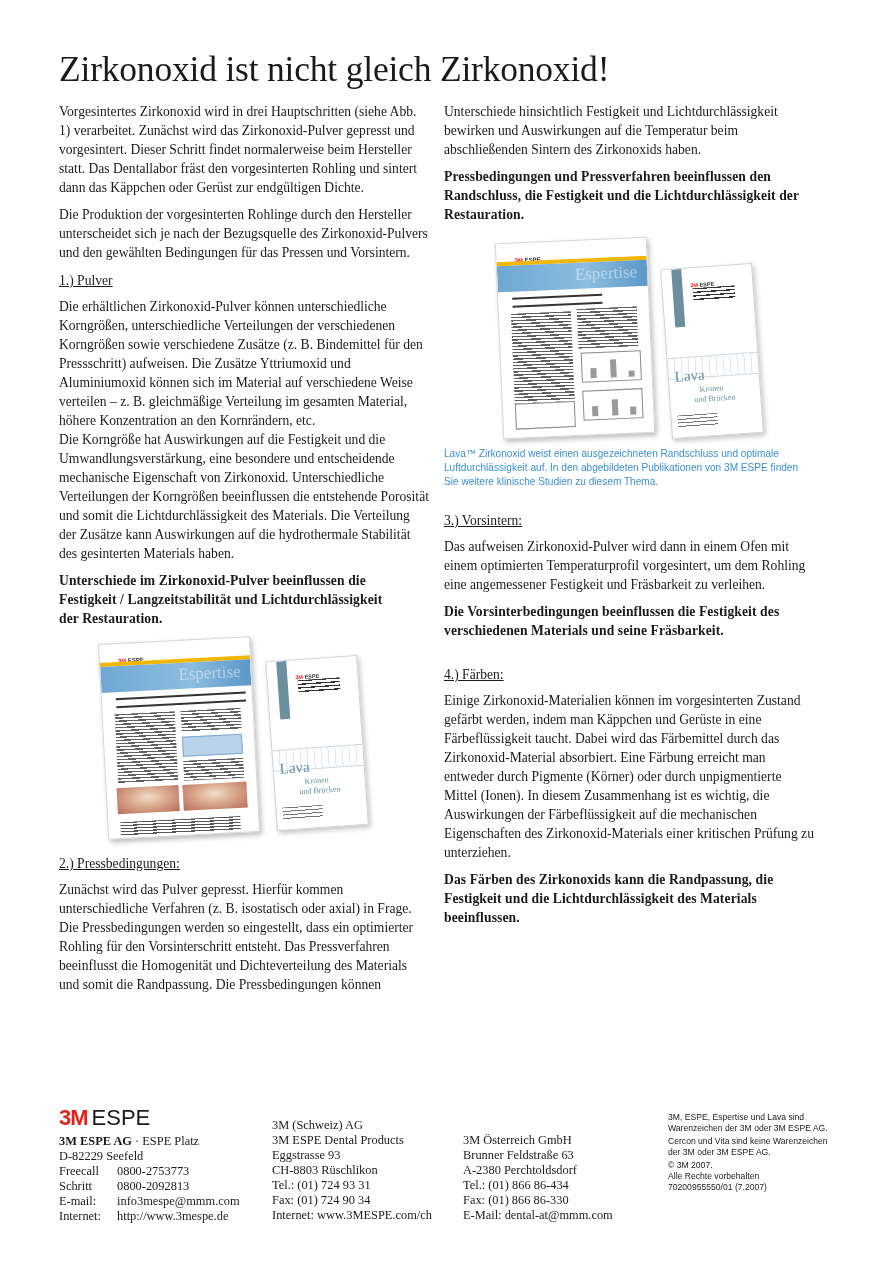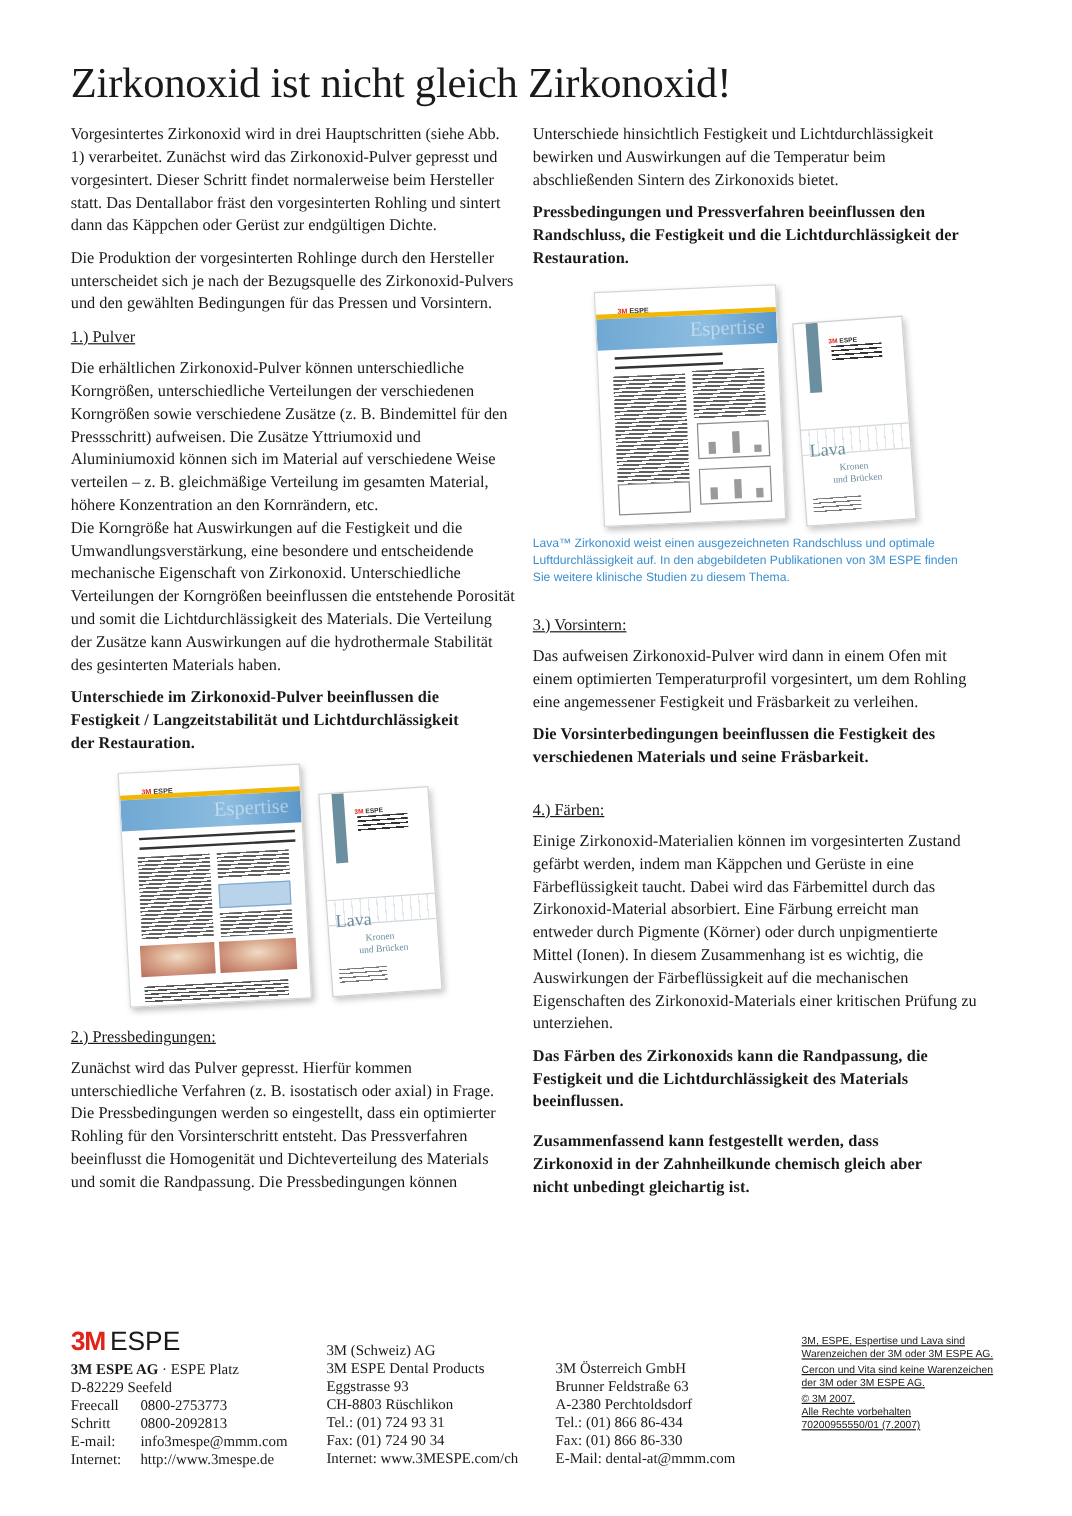--- a/index.html
+++ b/index.html
@@ -120,21 +120,21 @@
     .addr { position: absolute; font-size: 12.4px; line-height: 15px; white-space: nowrap; }
     .addr .ln { display: block; }
     .addr .ln b { font-weight: bold; }
     .addr-ch { left: 272px; top: 1118px; }
     .addr-de { left: 59px; top: 1134px; }
     .addr-at { left: 463px; top: 1133px; }
     .addr-de .lbl { display: inline-block; width: 58px; }
 
     .legal {
       position: absolute; left: 668px; top: 1112px; width: 160px;
-      font-family: "Liberation Sans", "DejaVu Sans", sans-serif; font-size: 8.6px; line-height: 10.5px; color: #1a1a1a; text-decoration: underline;
+      font-family: "Liberation Sans", "DejaVu Sans", sans-serif; font-size: 8.6px; line-height: 10.5px; color: #1a1a1a;
     }
     .legal p { margin-bottom: 3px; }
   </style>
 </head>
 <body>
 
 <h1 class="title">Zirkonoxid ist nicht gleich Zirkonoxid!</h1>
 
 <div class="col col-left">
   <p>Vorgesintertes Zirkonoxid wird in drei Hauptschritten (siehe Abb. 1) verarbeitet. Zunächst wird das Zirkonoxid-Pulver gepresst und vorgesintert. Dieser Schritt findet normalerweise beim Hersteller statt. Das Dentallabor fräst den vorgesinterten Rohling und sintert dann das Käppchen oder Gerüst zur endgültigen Dichte.</p>
@@ -171,21 +171,21 @@
       <div class="lava" style="left:24px; top:128px; font-size:8px;">und Brücken</div>
       <div class="small-lines" style="left:6px; top:146px; width:40px;"></div>
     </div>
   </div>
 
   <h2>2.) Pressbedingungen:</h2>
   <p>Zunächst wird das Pulver gepresst. Hierfür kommen unterschiedliche Verfahren (z. B. isostatisch oder axial) in Frage. Die Pressbedingungen werden so eingestellt, dass ein optimierter Rohling für den Vorsinterschritt entsteht. Das Pressverfahren beeinflusst die Homogenität und Dichteverteilung des Materials und somit die Randpassung. Die Pressbedingungen können</p>
 </div>
 
 <div class="col col-right">
-  <p>Unterschiede hinsichtlich Festigkeit und Lichtdurchlässigkeit bewirken und Auswirkungen auf die Temperatur beim abschließenden Sintern des Zirkonoxids bietet.</p>
+  <p>Unterschiede hinsichtlich Festigkeit und Lichtdurchlässigkeit bewirken und Auswirkungen auf die Temperatur beim abschließenden Sintern des Zirkonoxids haben.</p>
   <p class="bold">Pressbedingungen und Pressverfahren beeinflussen den Randschluss, die Festigkeit und die Lichtdurchlässigkeit der Restauration.</p>
 
   <div class="figure fig2">
     <div class="doc-a" style="left:55px; top:8px; width:152px; height:196px; transform:rotate(-2.5deg);">
       <div class="hdr-logo"><span class="m">3M</span> <span>ESPE</span></div>
       <div class="yellow"></div>
       <div class="banner">
           <span class="word">Espertise</span>
         </div>
       <div class="doc-title" style="width:90px;"></div>
@@ -218,21 +218,20 @@
 
   <h2>3.) Vorsintern:</h2>
   <p>Das aufweisen Zirkonoxid-Pulver wird dann in einem Ofen mit einem optimierten Temperaturprofil vorgesintert, um dem Rohling eine angemessener Festigkeit und Fräsbarkeit zu verleihen.</p>
   <p class="bold" style="margin-bottom:25px">Die Vorsinterbedingungen beeinflussen die Festigkeit des verschiedenen Materials und seine Fräsbarkeit.</p>
 
   <h2>4.) Färben:</h2>
   <p>Einige Zirkonoxid-Materialien können im vorgesinterten Zustand gefärbt werden, indem man Käppchen und Gerüste in eine Färbeflüssigkeit taucht. Dabei wird das Färbemittel durch das Zirkonoxid-Material absorbiert. Eine Färbung erreicht man entweder durch Pigmente (Körner) oder durch unpigmentierte Mittel (Ionen). In diesem Zusammenhang ist es wichtig, die Auswirkungen der Färbeflüssigkeit auf die mechanischen Eigenschaften des Zirkonoxid-Materials einer kritischen Prüfung zu unterziehen.</p>
   <p class="bold" style="margin-bottom:14px">Das Färben des Zirkonoxids kann die Randpassung, die Festigkeit und die Lichtdurchlässigkeit des Materials beeinflussen.</p>
 
 
-  <p class="bold" style="width:345px">Zusammenfassend kann festgestellt werden, dass Zirkonoxid in der Zahnheilkunde chemisch gleich aber nicht unbedingt gleichartig ist.</p>
 </div>
 
 <div class="brand">
   <span class="m">3M</span><span class="espe">ESPE</span>
 </div>
 
 <div class="addr addr-de">
   <span class="ln"><b>3M ESPE AG</b><span> · ESPE Platz</span></span>
   <span class="ln">D-82229 Seefeld</span>
   <span class="ln"><span class="lbl">Freecall</span><span>0800-2753773</span></span>

